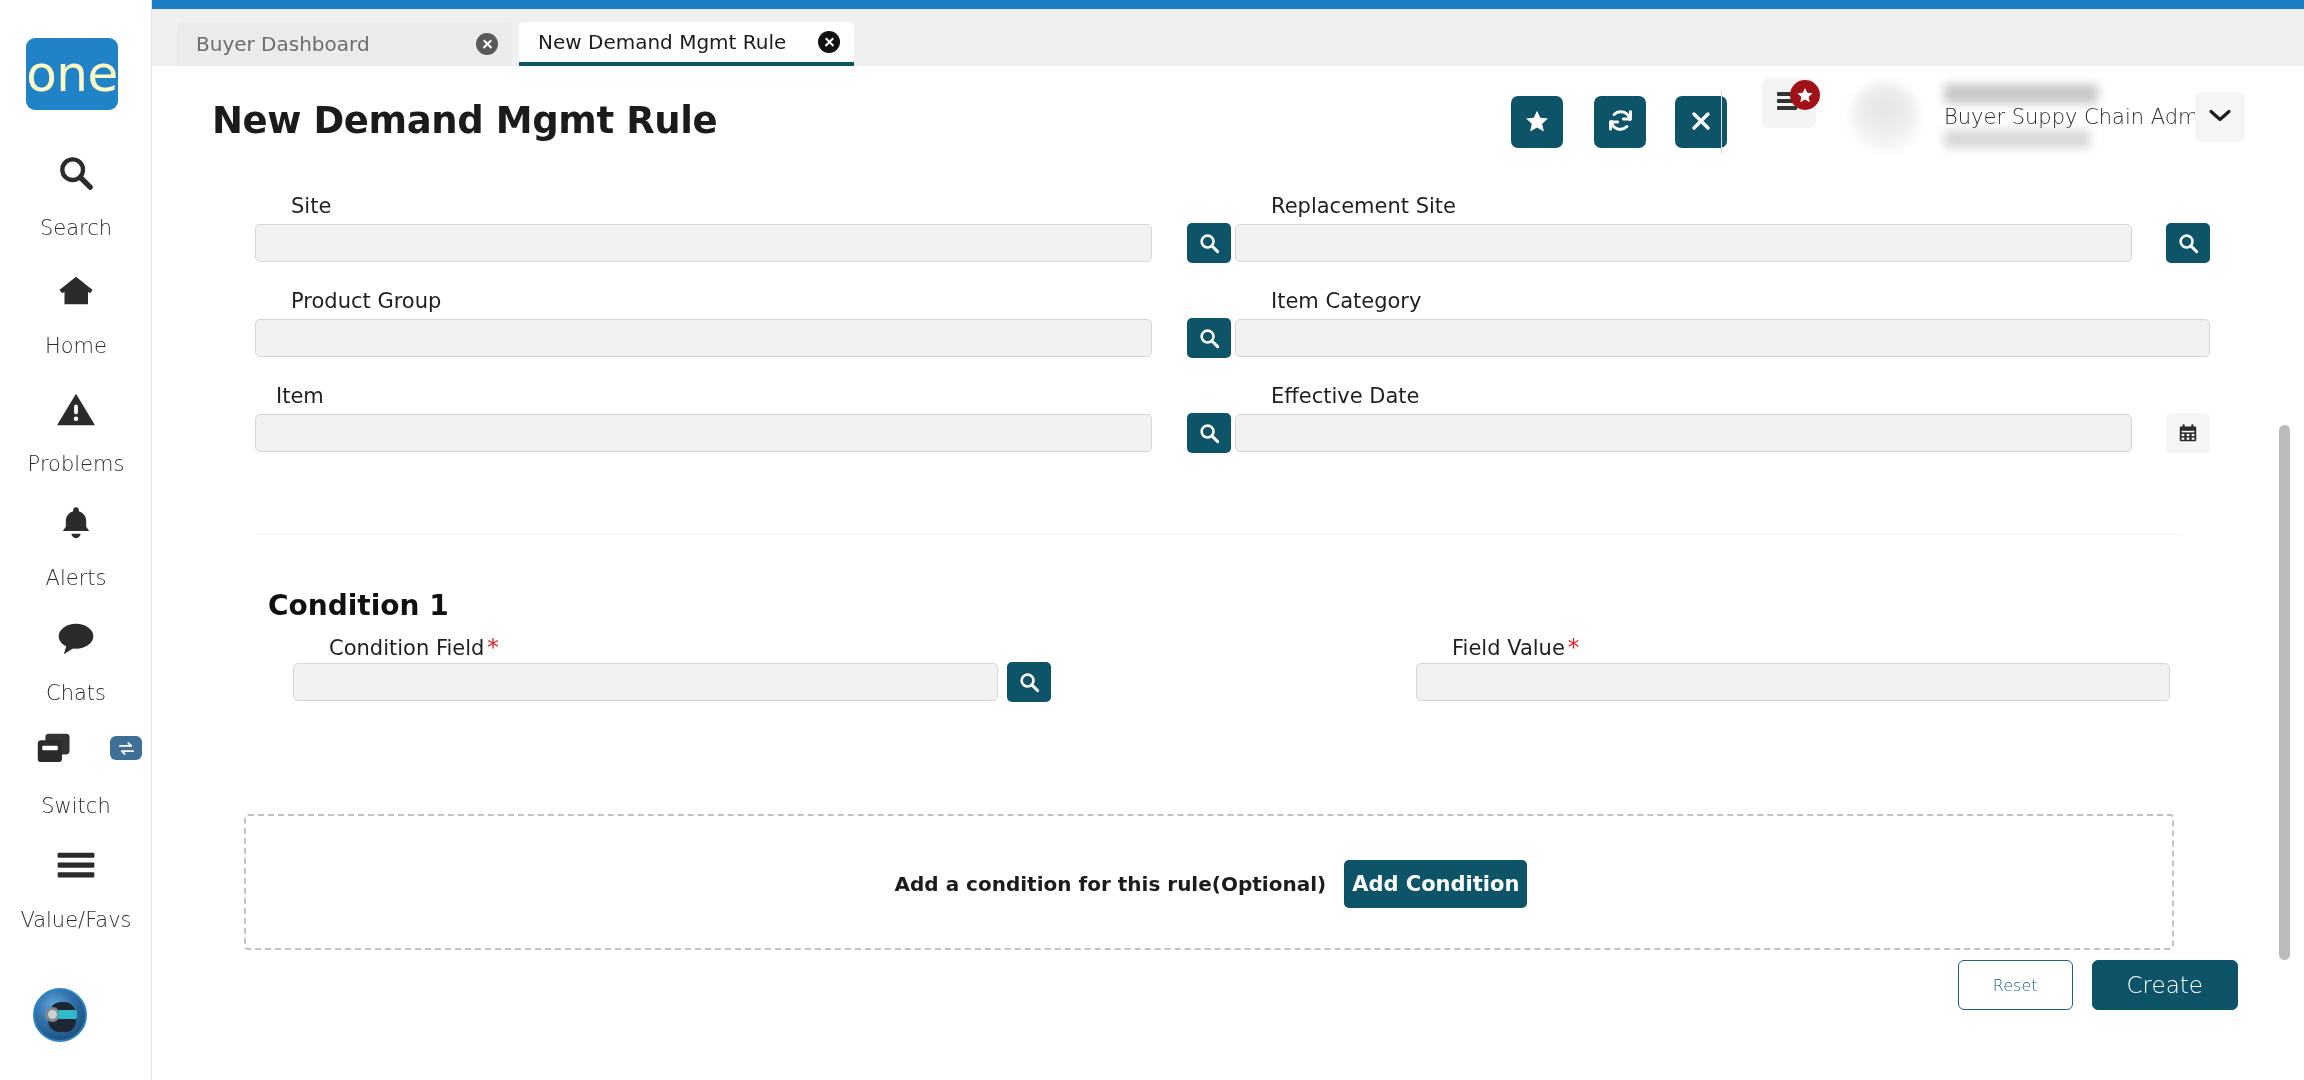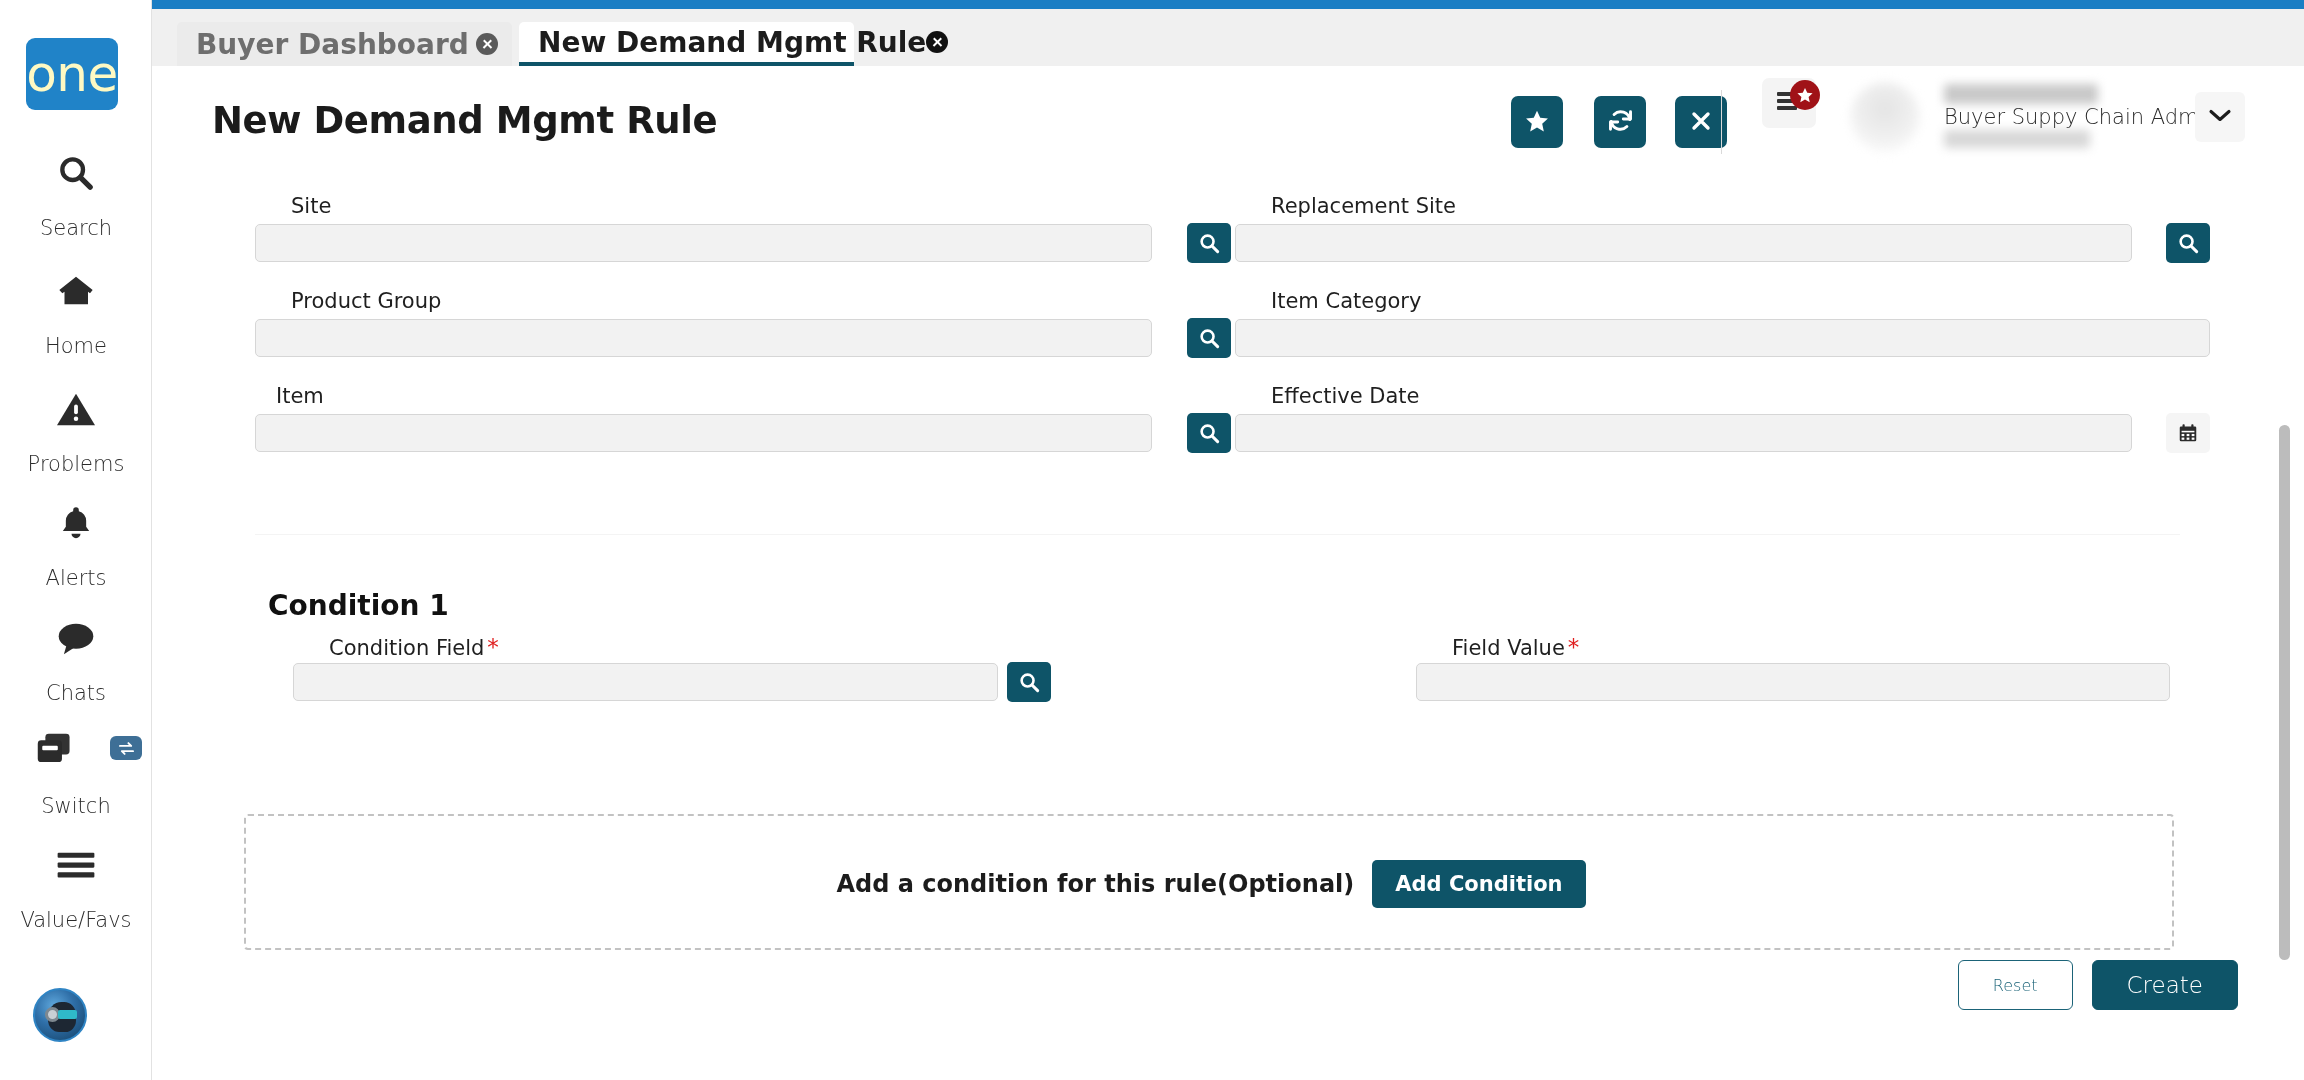--- a/index.html
+++ b/index.html
@@ -85,22 +85,22 @@
     background: #f0f0f0;
   }
   .tab {
     position: absolute; top: 13px; height: 44px;
     display: flex; align-items: center;
     border-radius: 5px 5px 0 0;
     cursor: pointer;
     padding: 0 14px 0 19px;
   }
   .tab-title {
-    font-size: 28px; font-family: "DejaVu Sans", sans-serif;
-    font-weight: 700; white-space: nowrap;
+    font-size: 20px; font-family: "DejaVu Sans", sans-serif;
+    font-weight: 400; white-space: nowrap;
   }
   .tab-inactive { background: #ebebeb; }
   .tab-inactive .tab-title { color: #6e6e6e; }
   .tab-active { background: #ffffff; border-bottom: 4px solid #0e5468; }
   .tab-active .tab-title { color: #1c1c1c; }
   .tab-close {
     margin-left: auto; width: 22px; height: 22px; flex: 0 0 22px;
     border-radius: 50%; background: #5a5a5a;
     display: flex; align-items: center; justify-content: center;
     cursor: pointer;
@@ -228,26 +228,26 @@
   .add-cond-box {
     position: absolute; left: 64px; top: 632px;
     width: 1930px; height: 136px;
     border: 2px dashed #c2c2c2; border-radius: 4px;
   }
   .add-cond-row {
     position: absolute; left: 0; top: 0; width: 1930px; height: 136px;
     display: flex; align-items: center; justify-content: center; gap: 18px;
   }
   .add-cond-text {
-    font-size: 24px; font-weight: bold; color: #1c1c1c;
+    font-size: 20px; font-weight: bold; color: #1c1c1c;
     font-family: "DejaVu Sans", sans-serif;
   }
   .btn-add-cond {
     background: #0e5468; color: #fff; border: none;
-    border-radius: 5px; padding: 12px 23px;
+    border-radius: 5px; padding: 12px 8px;
     font-size: 21px; font-weight: bold; cursor: pointer;
     font-family: "DejaVu Sans", sans-serif;
   }
 
   .footer-btns {
     position: absolute; right: 66px; top: 778px;
     display: flex; gap: 19px;
   }
   .btn-reset {
     background: #ffffff; color: #1b6378;

